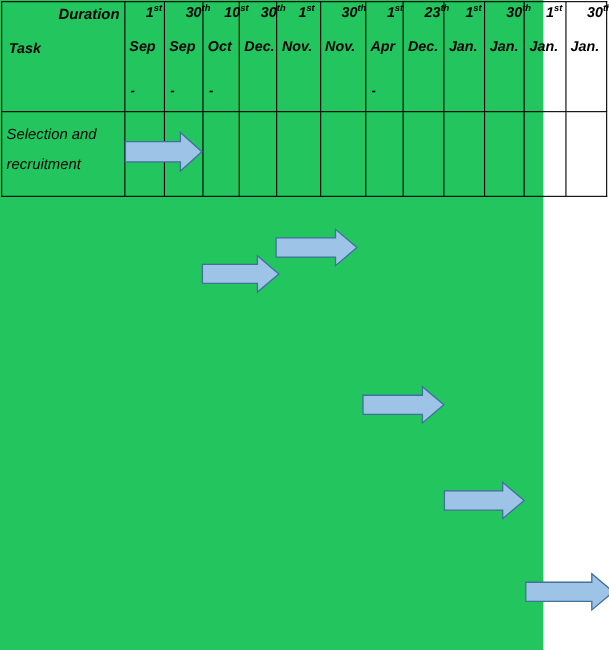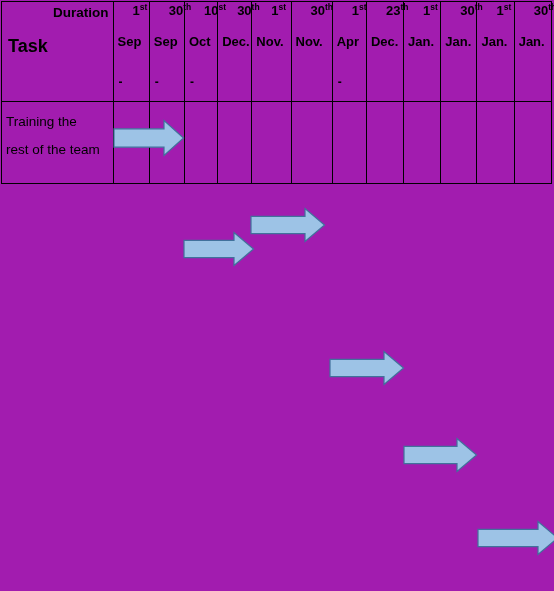--- a/index.html
+++ b/index.html
@@ -10,23 +10,24 @@
   body {
     font-family: "Liberation Sans", sans-serif;
     width: 554px;
     height: 591px;
     overflow: hidden;
     -webkit-font-smoothing: antialiased;
   }
 
   #gantt-root {
     position: relative;
-    width: 554px;
+    width: 494px;
     height: 591px;
-    background: #a21caf;
+    background: #22c55e;
+    font-style: italic;
   }
 
   
   table.gantt {
     border-collapse: collapse;
     table-layout: fixed;
     width: 551px;
     margin: 0;
     position: absolute;
     left: 1px;
@@ -53,21 +54,21 @@
     font-weight: bold;
     font-size: 13.5px;
     color: #000;
     letter-spacing: 0px;
   }
   .corner-task {
     position: absolute;
     top: 34px;
     left: 6px;
     font-weight: bold;
-    font-size: 18px;
+    font-size: 13px;
     color: #000;
   }
 
   .date-cell {
     position: relative;
     height: 99px;
     padding: 0 !important;
   }
   .date-day {
     position: absolute;
@@ -215,24 +216,24 @@
             <span class="date-day">1<sup>st</sup></span>
             <span class="date-month">Jan.</span>
           </th>
           <th class="date-cell">
             <span class="date-day">30<sup>th</sup></span>
             <span class="date-month">Jan.</span>
           </th>
         </tr>
     </thead>
     <tbody id="gantt-body">
-        <tr style="height: 82px;">
+        <tr style="height: 77px;">
           <td class="task-cell">
-            <span class="task-text">Training the</span>
-            <span class="task-text">rest of the team</span>
+            <span class="task-text">Selection and</span>
+            <span class="task-text">recruitment</span>
           </td>
           <td class="body-cell"></td>
           <td class="body-cell"></td>
           <td class="body-cell"></td>
           <td class="body-cell"></td>
           <td class="body-cell"></td>
           <td class="body-cell"></td>
           <td class="body-cell"></td>
           <td class="body-cell"></td>
           <td class="body-cell"></td>

